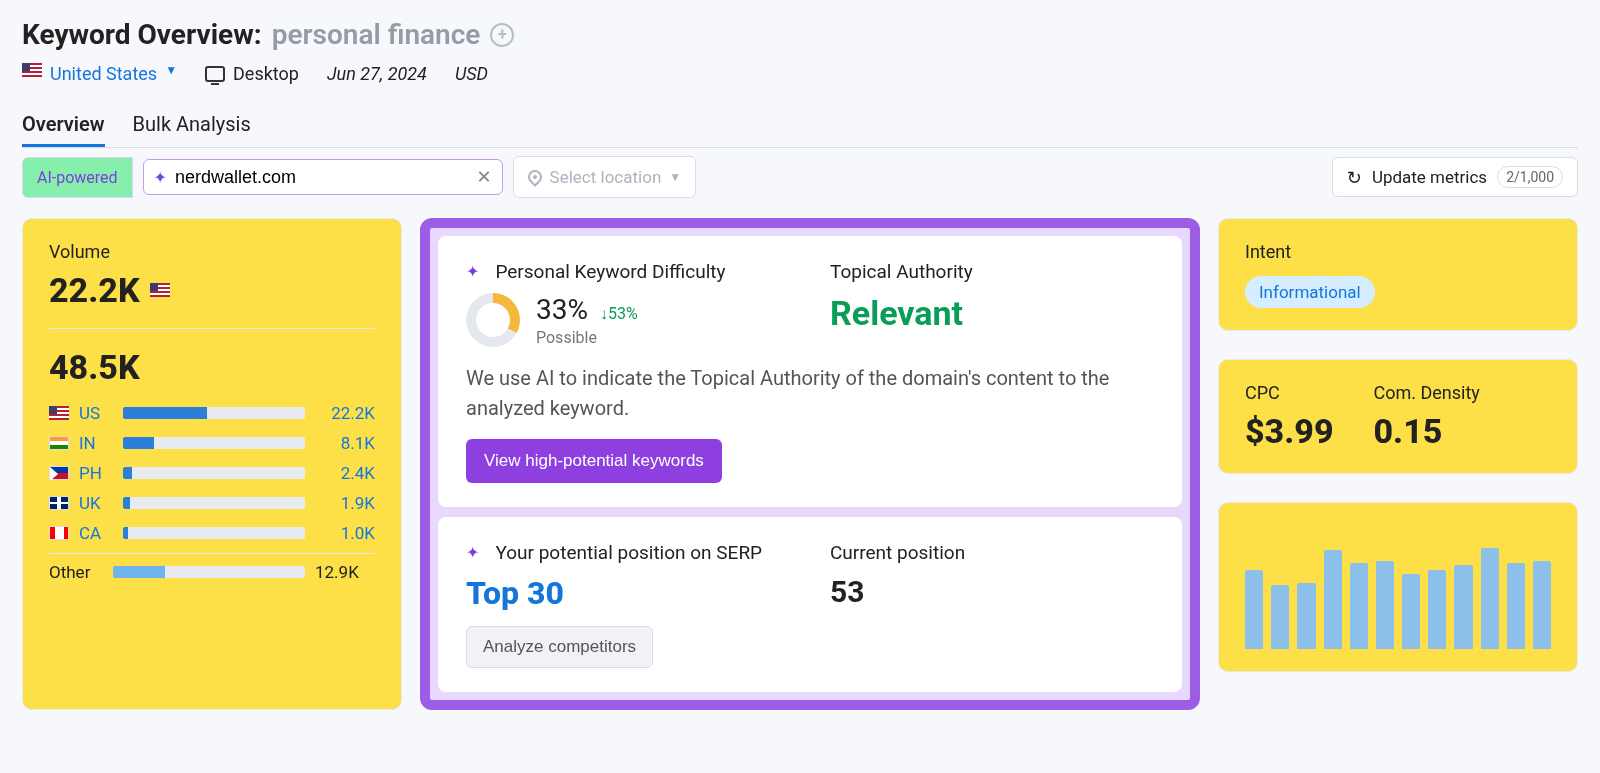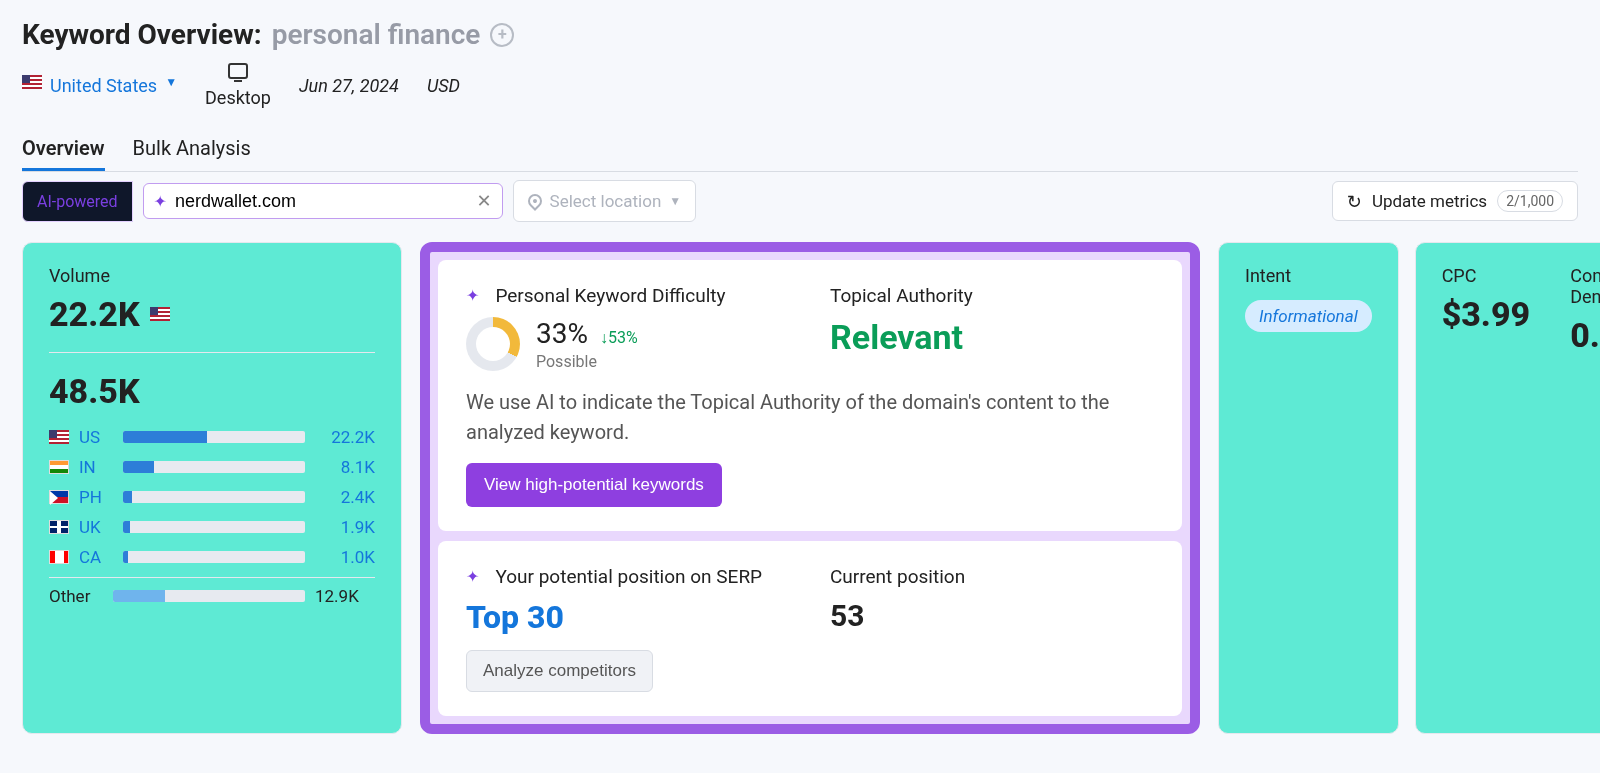--- a/index.html
+++ b/index.html
@@ -9,45 +9,45 @@
 .header-row { display: flex; align-items: center; gap: 10px; margin-bottom: 12px; }
 .header-title { font-size: 28px; font-weight: 700; }
 .header-keyword { font-size: 28px; font-weight: 600; color: #979ba6; }
 .add-circle { display: inline-flex; width: 24px; height: 24px; border: 2px solid #b7bcc5; border-radius: 50%; align-items: center; justify-content: center; color: #b7bcc5; font-size: 16px; font-weight: 700; cursor: pointer; }
 
 .subheader-row { display: flex; align-items: center; gap: 28px; margin-bottom: 20px; font-size: 18px; }
 .country-sel { display: flex; align-items: flex-start; gap: 8px; color: #1476db; cursor: pointer; }
 .chevron { font-size: 12px; color: #1476db; }
 .flag-us { width: 20px; height: 14px; display: inline-block; background: linear-gradient(#b22234 0 14%, #fff 14% 29%, #b22234 29% 43%, #fff 43% 57%, #b22234 57% 71%, #fff 71% 86%, #b22234 86% 100%); position: relative; }
 .flag-us::before { content:""; position:absolute; top:0; left:0; width:40%; height:57%; background:#3c3b6e; }
-.device { display: flex; align-items: center; gap: 8px; flex-direction: column; }
+.device { display: flex; align-items: center; gap: 8px; }
 .monitor-icon { width: 20px; height: 16px; border: 2px solid #333; border-radius: 3px; position: relative; }
 .monitor-icon::after { content:""; position:absolute; bottom:-5px; left:50%; transform:translateX(-50%); width:8px; height:2px; background:#333; }
 .date-txt, .currency-txt { color: #222; font-style: italic; }
 
 .tabs { border-bottom: 1px solid #d8dce3; margin-bottom: 8px; }
 .tab { display: inline-block; padding: 8px 0; margin-right: 24px; font-size: 20px; color: #222; cursor: pointer; }
 .tab.active { border-bottom: 3px solid #1476db; font-weight: 600; }
 
 .controls-row { display: flex; align-items: center; gap: 10px; margin-bottom: 20px; }
-.ai-badge { background: #0f172a; color: #7a3fe0; border: 1px solid #e3d0ff; border-radius: 6px 0 0 6px; padding: 10px 14px; font-size: 16px; }
+.ai-badge { background: #86efac; color: #7a3fe0; border: 1px solid #e3d0ff; border-radius: 6px 0 0 6px; padding: 10px 14px; font-size: 16px; }
 .domain-input-wrap { display: flex; align-items: center; background: #fff; border: 1px solid #c19cf0; border-radius: 6px; padding: 6px 10px; width: 360px; }
 .sparkle { color: #7a3fe0; margin-right: 8px; font-size: 16px; }
 .domain-input { border: none; outline: none; font-size: 18px; flex: 1; }
 .clear-btn { color: #888; font-size: 18px; cursor: pointer; background: none; border: none; }
 .location-sel { display: flex; align-items: center; gap: 8px; background: #fff; border: 1px solid #d8dce3; border-radius: 6px; padding: 10px 14px; color: #aeb3bd; font-size: 17px; cursor: pointer; }
 .pin-icon { width: 14px; height: 14px; border: 2px solid #aeb3bd; border-radius: 50% 50% 50% 0; transform: rotate(-45deg); }
 .pin-icon::after { content:""; position:absolute; width:4px; height:4px; background:#aeb3bd; border-radius:50%; top:3px; left:3px; }
 .spacer { flex: 1; }
 .update-btn { display: flex; align-items: center; gap: 10px; background: #fff; border: 1px solid #d8dce3; border-radius: 6px; padding: 8px 14px; font-size: 17px; cursor: pointer; }
 .refresh-icon { font-size: 18px; }
 .count-pill { border: 1px solid #d8dce3; border-radius: 12px; padding: 2px 8px; font-size: 14px; color: #666; }
 
 .grid { display: grid; grid-template-columns: 380px 1fr 360px; gap: 18px; }
-.card { background: #5eead4; border: 1px solid #e5e8ee; border-radius: 10px; padding: 22px 26px; }
+.card { background: #fde047; border: 1px solid #e5e8ee; border-radius: 10px; padding: 22px 26px; }
 .label { font-size: 18px; color: #222; margin-bottom: 8px; }
 .big-val { font-size: 34px; font-weight: 800; }
 .hr { border: none; border-top: 1px solid #e5e8ee; margin: 18px 0; }
 
 .country-row { display: flex; align-items: center; gap: 10px; margin-bottom: 10px; font-size: 17px; }
 .country-code { color: #1476db; width: 34px; }
 .bar-track { flex: 1; height: 12px; background: #e7eaf0; border-radius: 2px; overflow: hidden; }
 .bar-fill { height: 100%; background: #2d7ed8; }
 .bar-fill.light { background: #6fb4ed; }
 .country-val { color: #1476db; width: 60px; text-align: right; }
@@ -73,22 +73,22 @@
 .diff-pct { font-size: 28px; font-weight: 400; }
 .diff-change { color: #0a9d58; font-size: 16px; margin-left: 8px; }
 .diff-sub { color: #777; font-size: 16px; margin-top: 2px; }
 .relevant { color: #0a9d58; font-size: 34px; font-weight: 700; margin-top: 6px; }
 .ai-desc { color: #555; font-size: 20px; margin: 16px 0; line-height: 1.5; }
 .purple-btn { background: #8e3fe0; color: #fff; border: none; border-radius: 6px; padding: 12px 18px; font-size: 17px; cursor: pointer; }
 .potential-val { color: #1476db; font-size: 32px; font-weight: 800; margin-top: 6px; }
 .current-val { font-size: 30px; font-weight: 700; margin-top: 6px; }
 .grey-btn { background: #f0f2f6; border: 1px solid #d8dce3; border-radius: 6px; padding: 10px 16px; font-size: 17px; color: #555; cursor: pointer; margin-top: 14px; }
 
-.right-col { display: flex; gap: 16px; }
-.intent-pill { background: #d6ecff; color: #1476db; border-radius: 18px; padding: 6px 14px; font-size: 17px; display: inline-block; margin-top: 6px; font-style: italic; }
+.right-col { display: flex; flex-direction: column; gap: 28px; }
+.intent-pill { background: #d6ecff; color: #1476db; border-radius: 18px; padding: 6px 14px; font-size: 17px; display: inline-block; margin-top: 6px; }
 .cpc-row { display: flex; gap: 40px; }
 .trend-chart { display: flex; align-items: flex-end; gap: 8px; height: 110px; margin-top: 14px; }
 .trend-bar { flex: 1; background: #8cbfea; border-radius: 2px 2px 0 0; }
 </style>
 </head>
 <body>
 
 <div class="page">
   <div class="header-row">
     <span class="header-title">Keyword Overview:</span>

